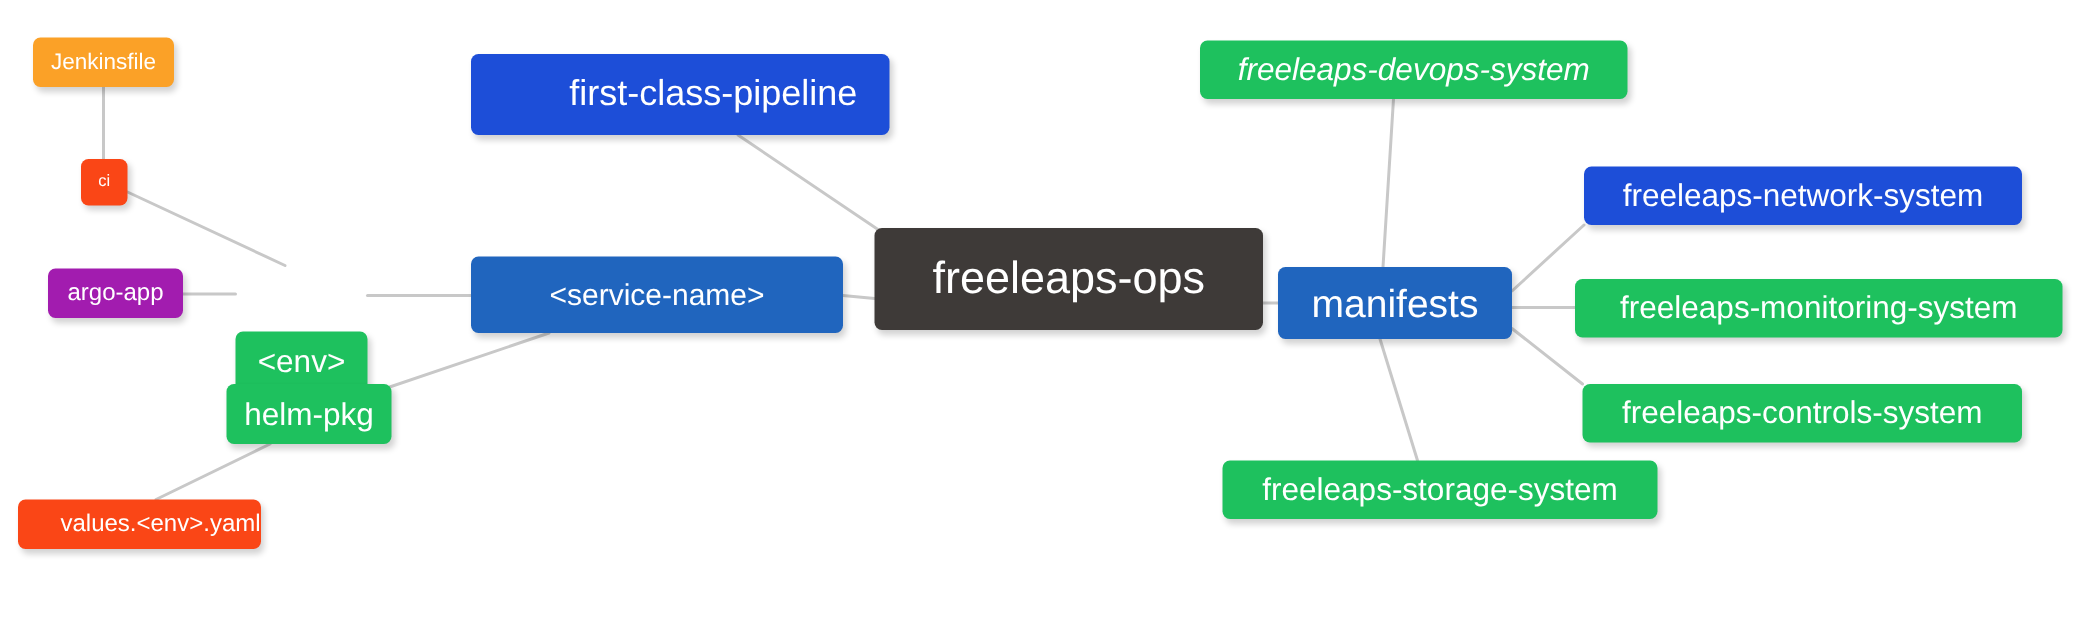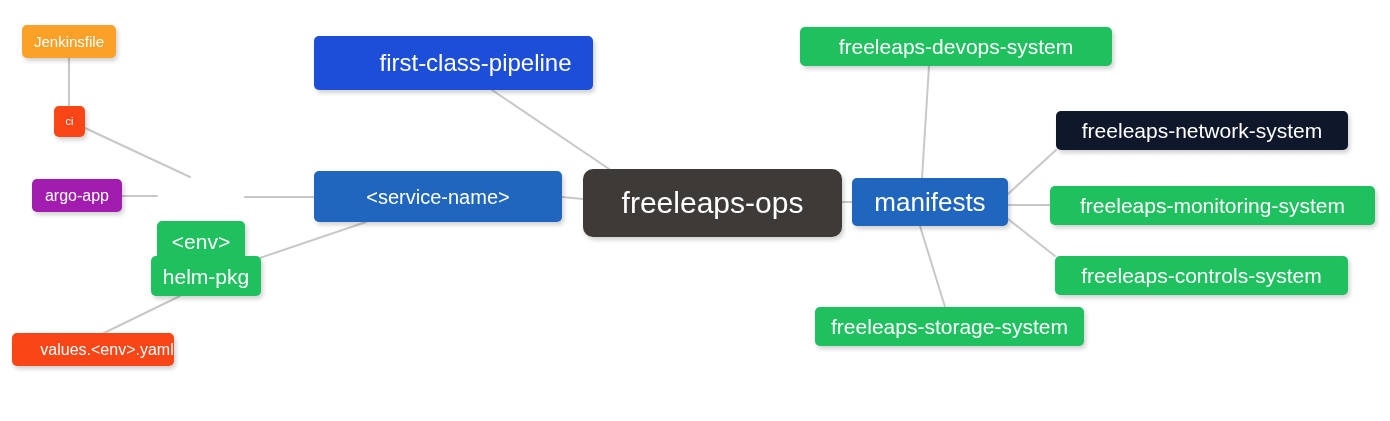--- a/index.html
+++ b/index.html
@@ -59,21 +59,21 @@
       <line x1="157" y1="196" x2="122" y2="196" stroke="#c8c8c8" stroke-width="2" stroke-linecap="round"></line>
       <line x1="69" y1="106" x2="69" y2="58" stroke="#c8c8c8" stroke-width="2" stroke-linecap="round"></line>
       <line x1="180" y1="296" x2="104" y2="333" stroke="#c8c8c8" stroke-width="2" stroke-linecap="round"></line>
       <line x1="922" y1="178" x2="929" y2="66" stroke="#c8c8c8" stroke-width="2" stroke-linecap="round"></line>
       <line x1="1008" y1="194" x2="1056" y2="150" stroke="#c8c8c8" stroke-width="2" stroke-linecap="round"></line>
       <line x1="1008" y1="205" x2="1050" y2="205" stroke="#c8c8c8" stroke-width="2" stroke-linecap="round"></line>
       <line x1="1008" y1="219" x2="1055" y2="256" stroke="#c8c8c8" stroke-width="2" stroke-linecap="round"></line>
       <line x1="920" y1="226" x2="945" y2="307" stroke="#c8c8c8" stroke-width="2" stroke-linecap="round"></line>
     </svg>
   <div id="node-layer">
-      <div class="node" style="left: 583px; top: 169px; width: 259px; height: 68px; background: rgb(62, 58, 56); font-size: 30px; border-radius: 10px;">
+      <div class="node" style="left: 583px; top: 152px; width: 259px; height: 68px; background: rgb(62, 58, 56); font-size: 30px;">
         <span class="node-label">freeleaps-ops</span>
       </div>
       <div class="node" style="left: 314px; top: 36px; width: 279px; height: 54px; background: #1d4ed8; font-size: 24px; padding-left: 44px;">
         <span class="node-label">first-class-pipeline</span>
       </div>
       <div class="node" style="left: 314px; top: 171px; width: 248px; height: 51px; background: rgb(32, 101, 190); font-size: 20px;">
         <span class="node-label">&lt;service-name&gt;</span>
       </div>
       <div class="node" style="left: 852px; top: 178px; width: 156px; height: 48px; background: rgb(32, 101, 190); font-size: 26px;">
         <span class="node-label">manifests</span>
@@ -89,29 +89,29 @@
       </div>
       <div class="node" style="left: 54px; top: 106px; width: 31px; height: 31px; background: rgb(250, 70, 22); font-size: 11px;">
         <span class="node-label">ci</span>
       </div>
       <div class="node" style="left: 32px; top: 179px; width: 90px; height: 33px; background: #a21caf; font-size: 16px;">
         <span class="node-label">argo-app</span>
       </div>
       <div class="node" style="left: 12px; top: 333px; width: 162px; height: 33px; background: rgb(250, 70, 22); font-size: 16px; padding-left: 28px;">
         <span class="node-label">values.&lt;env&gt;.yaml</span>
       </div>
-      <div class="node" style="left: 800px; top: 27px; width: 312px; height: 39px; background: rgb(30, 193, 94); font-size: 21px;">
+      <div class="node" style="left: 800px; top: 27px; width: 285px; height: 39px; background: rgb(30, 193, 94); font-size: 21px; font-style: italic;">
         <span class="node-label">freeleaps-devops-system</span>
       </div>
-      <div class="node" style="left: 1056px; top: 111px; width: 292px; height: 39px; background: #0f172a; font-size: 21px;">
+      <div class="node" style="left: 1056px; top: 111px; width: 292px; height: 39px; background: #1d4ed8; font-size: 21px;">
         <span class="node-label">freeleaps-network-system</span>
       </div>
       <div class="node" style="left: 1050px; top: 186px; width: 325px; height: 39px; background: rgb(30, 193, 94); font-size: 21px;">
         <span class="node-label">freeleaps-monitoring-system</span>
       </div>
       <div class="node" style="left: 1055px; top: 256px; width: 293px; height: 39px; background: rgb(30, 193, 94); font-size: 21px;">
         <span class="node-label">freeleaps-controls-system</span>
       </div>
-      <div class="node" style="left: 815px; top: 307px; width: 269px; height: 39px; background: rgb(30, 193, 94); font-size: 21px;">
+      <div class="node" style="left: 815px; top: 307px; width: 290px; height: 39px; background: rgb(30, 193, 94); font-size: 21px;">
         <span class="node-label">freeleaps-storage-system</span>
       </div>
     </div>
 </div>
 
 </body></html>

